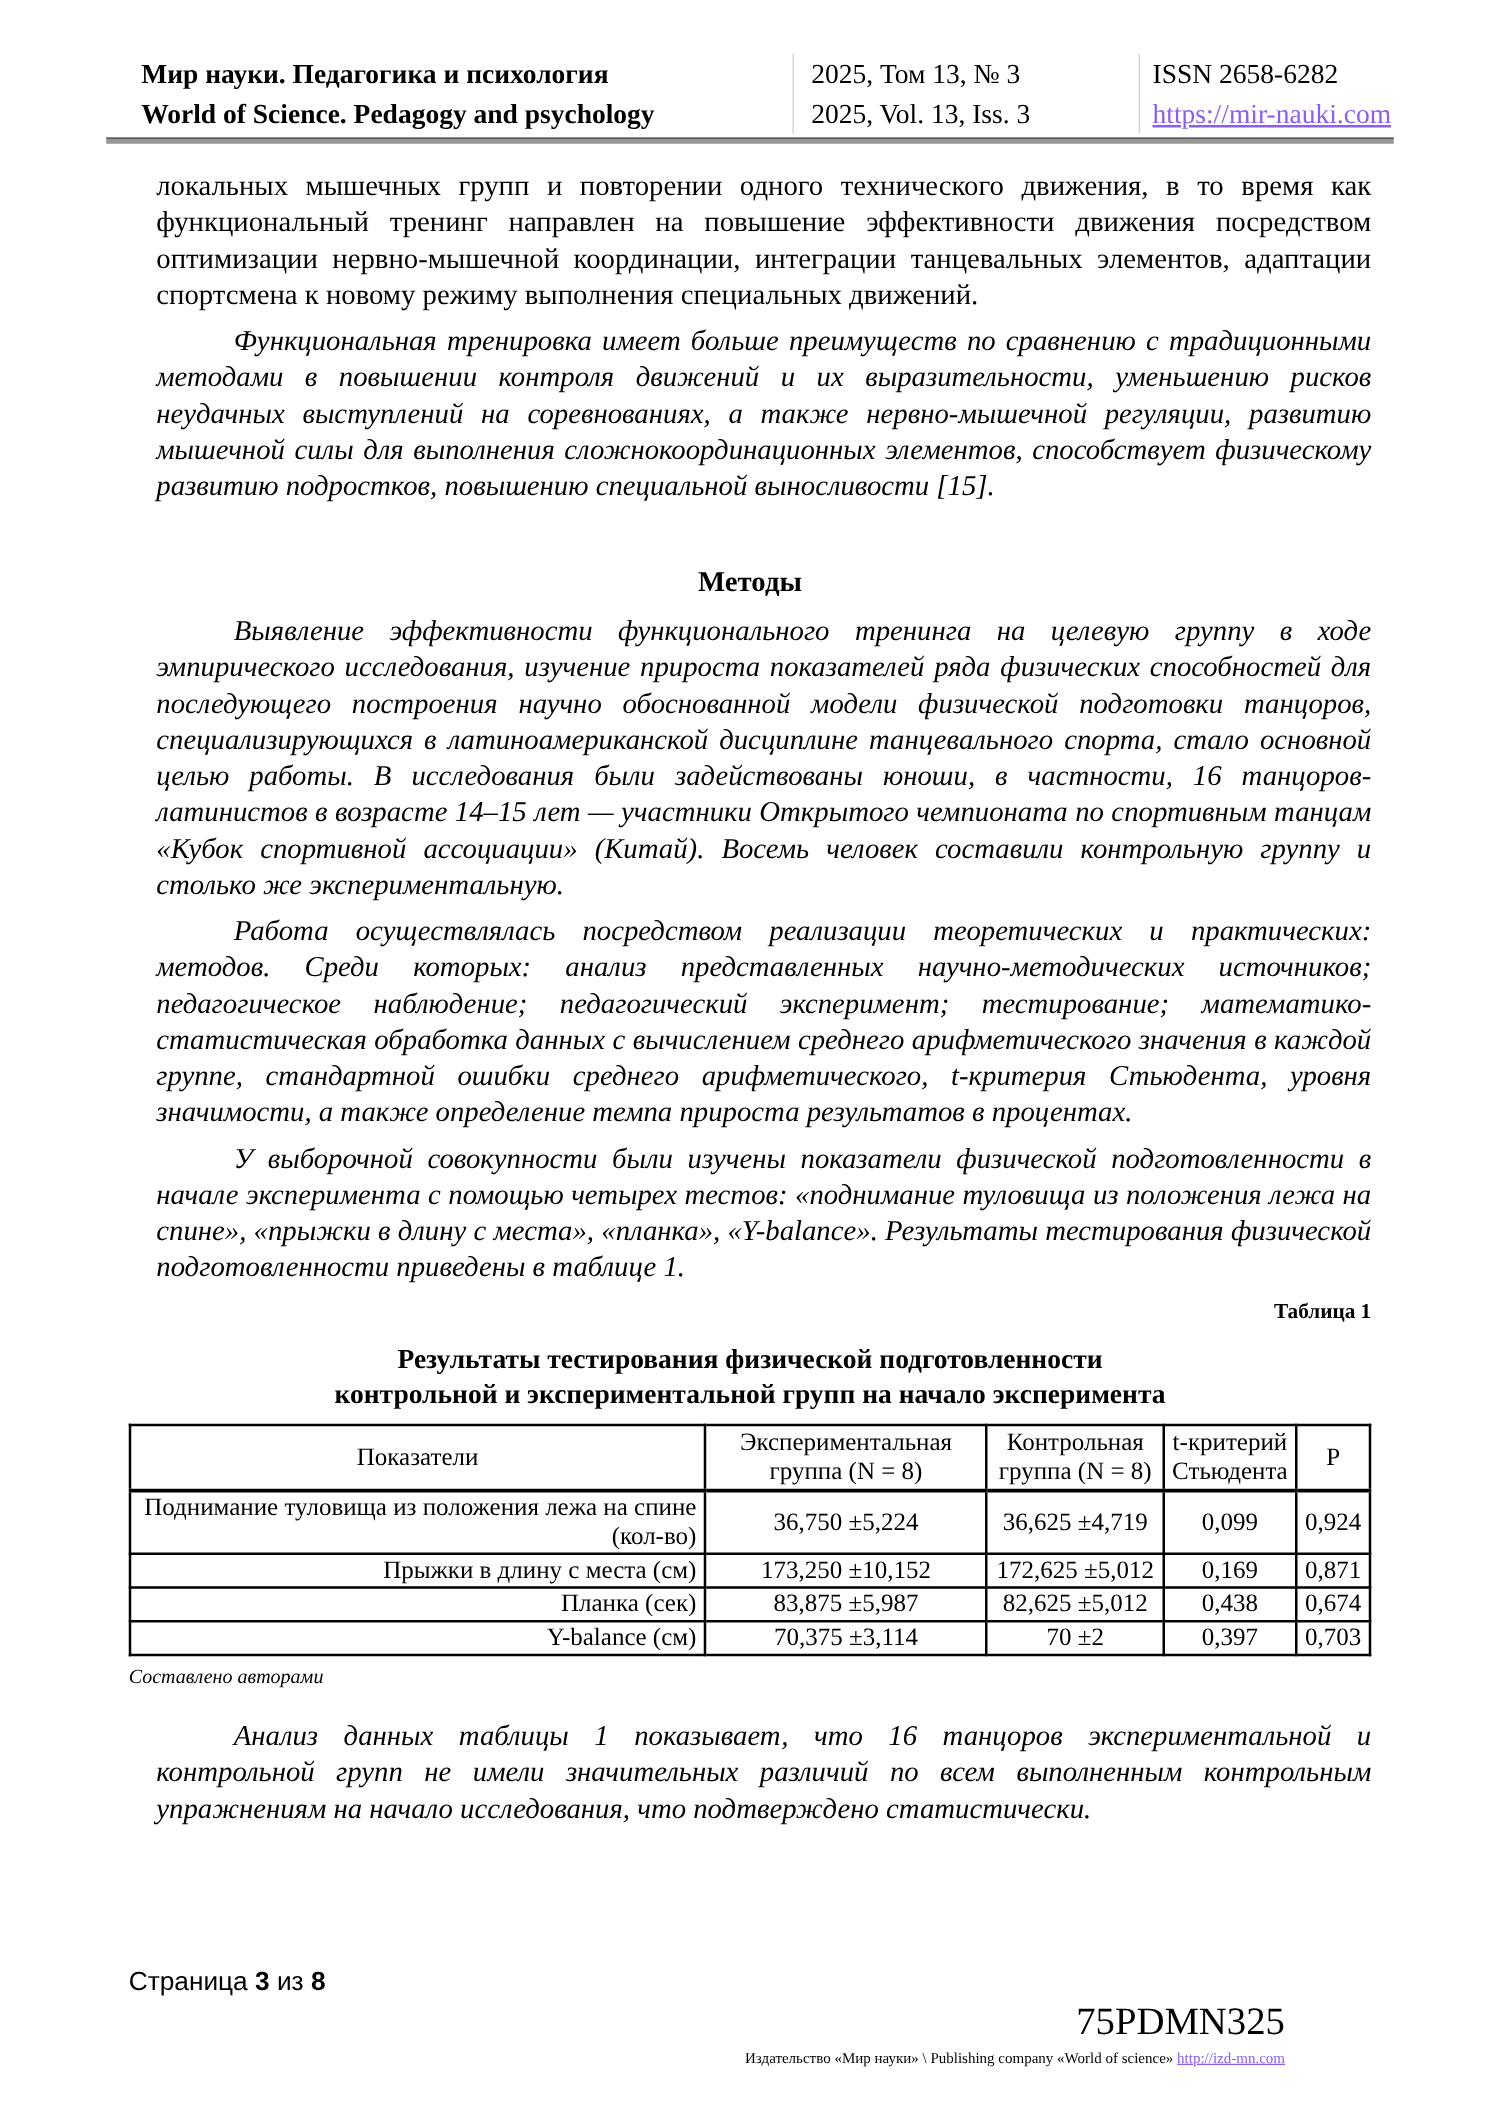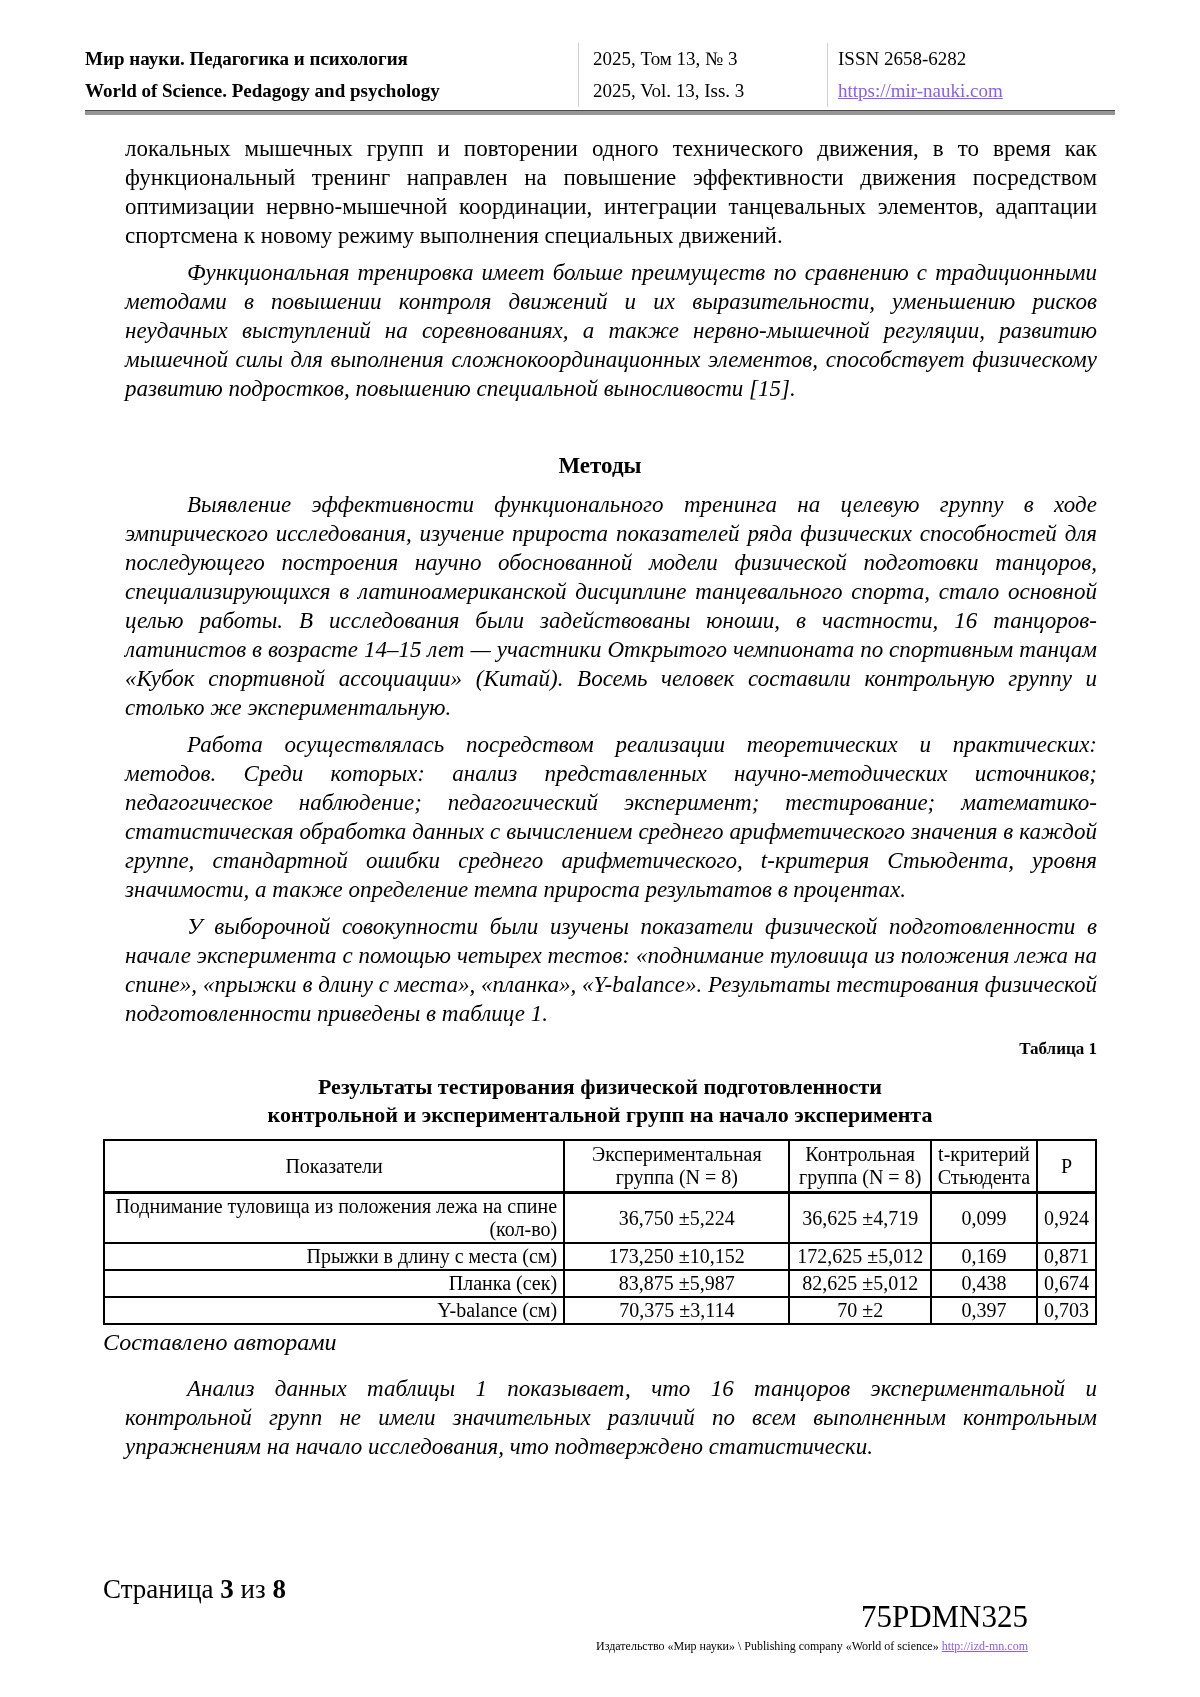--- a/index.html
+++ b/index.html
@@ -16,21 +16,21 @@
   }
   
   .header {
     position: absolute;
     left: 85px;
     right: 85px;
     top: 0;
     padding-top: 43px;
   }
   .header-cols { display: flex; align-items: stretch; }
-  .h-col { font-size: 19px; line-height: 32px; }
+  .h-col { font-size: 22px; line-height: 32px; margin-left: 28px; }
   .h-col-1 { width: 493px; font-weight: bold; }
   .h-col-2 { width: 249px; border-left: 1px solid #cfcfcf; padding-left: 14px; }
   .h-col-3 { flex: 1; border-left: 1px solid #cfcfcf; padding-left: 10px; }
   .rule {
     margin-top: 3px;
     height: 5px;
     border-top: 1px solid #4a4a4a;
     background: #969696;
   }
   a.link { color: #8b5cf6; text-decoration: underline; cursor: pointer; }
@@ -85,32 +85,32 @@
   table.results th {
     font-weight: normal;
     text-align: center;
     padding: 2px 4px;
     border-bottom: 3px solid #000;
   }
   table.results td { padding: 1px 6px; text-align: center; }
   table.results td.rowlabel { text-align: right; padding-left: 9px; }
   .table-note {
     font-style: italic;
-    font-size: 24px;
+    font-size: 16px;
     margin-top: 5px;
     line-height: 24px;
   }
   .after-table { margin-top: 20px; }
   
   .page-line {
     position: absolute;
     left: 103px;
     top: 1574px;
-    font-family: Liberation Serif, serif;
-    font-size: 27px;
+    font-family: Liberation Sans, sans-serif;
+    font-size: 21px;
   }
   .doc-code {
     position: absolute;
     right: 172px;
     top: 1600px;
     font-size: 31px;
     line-height: 34px;
   }
   .publisher {
     position: absolute;

